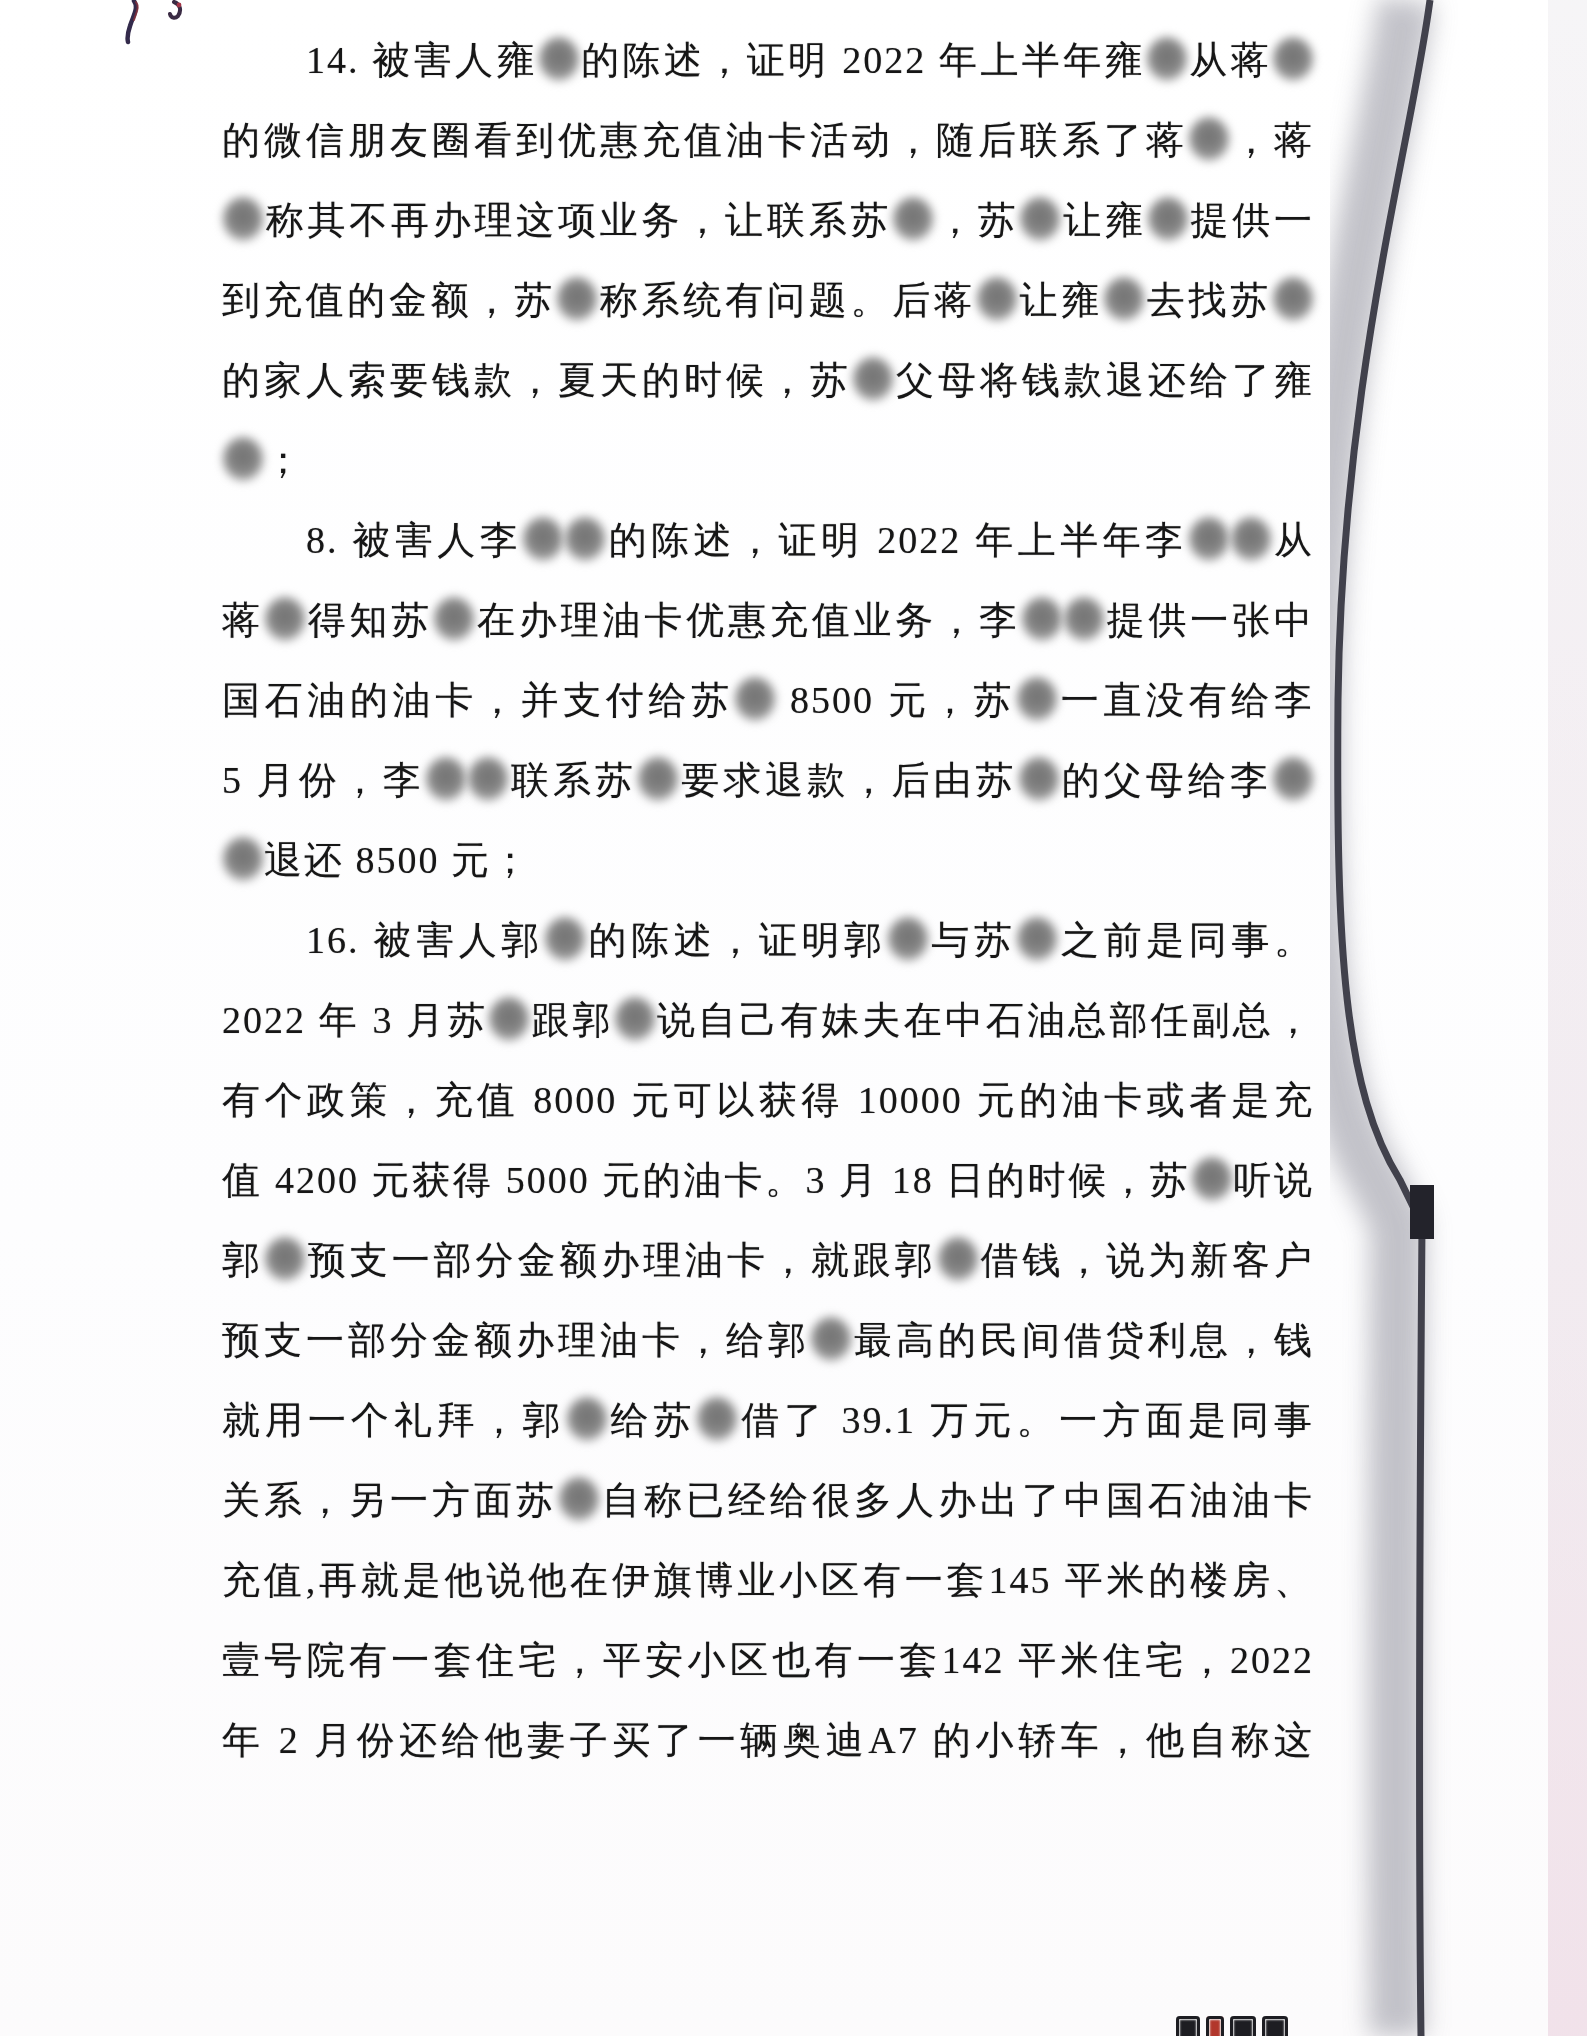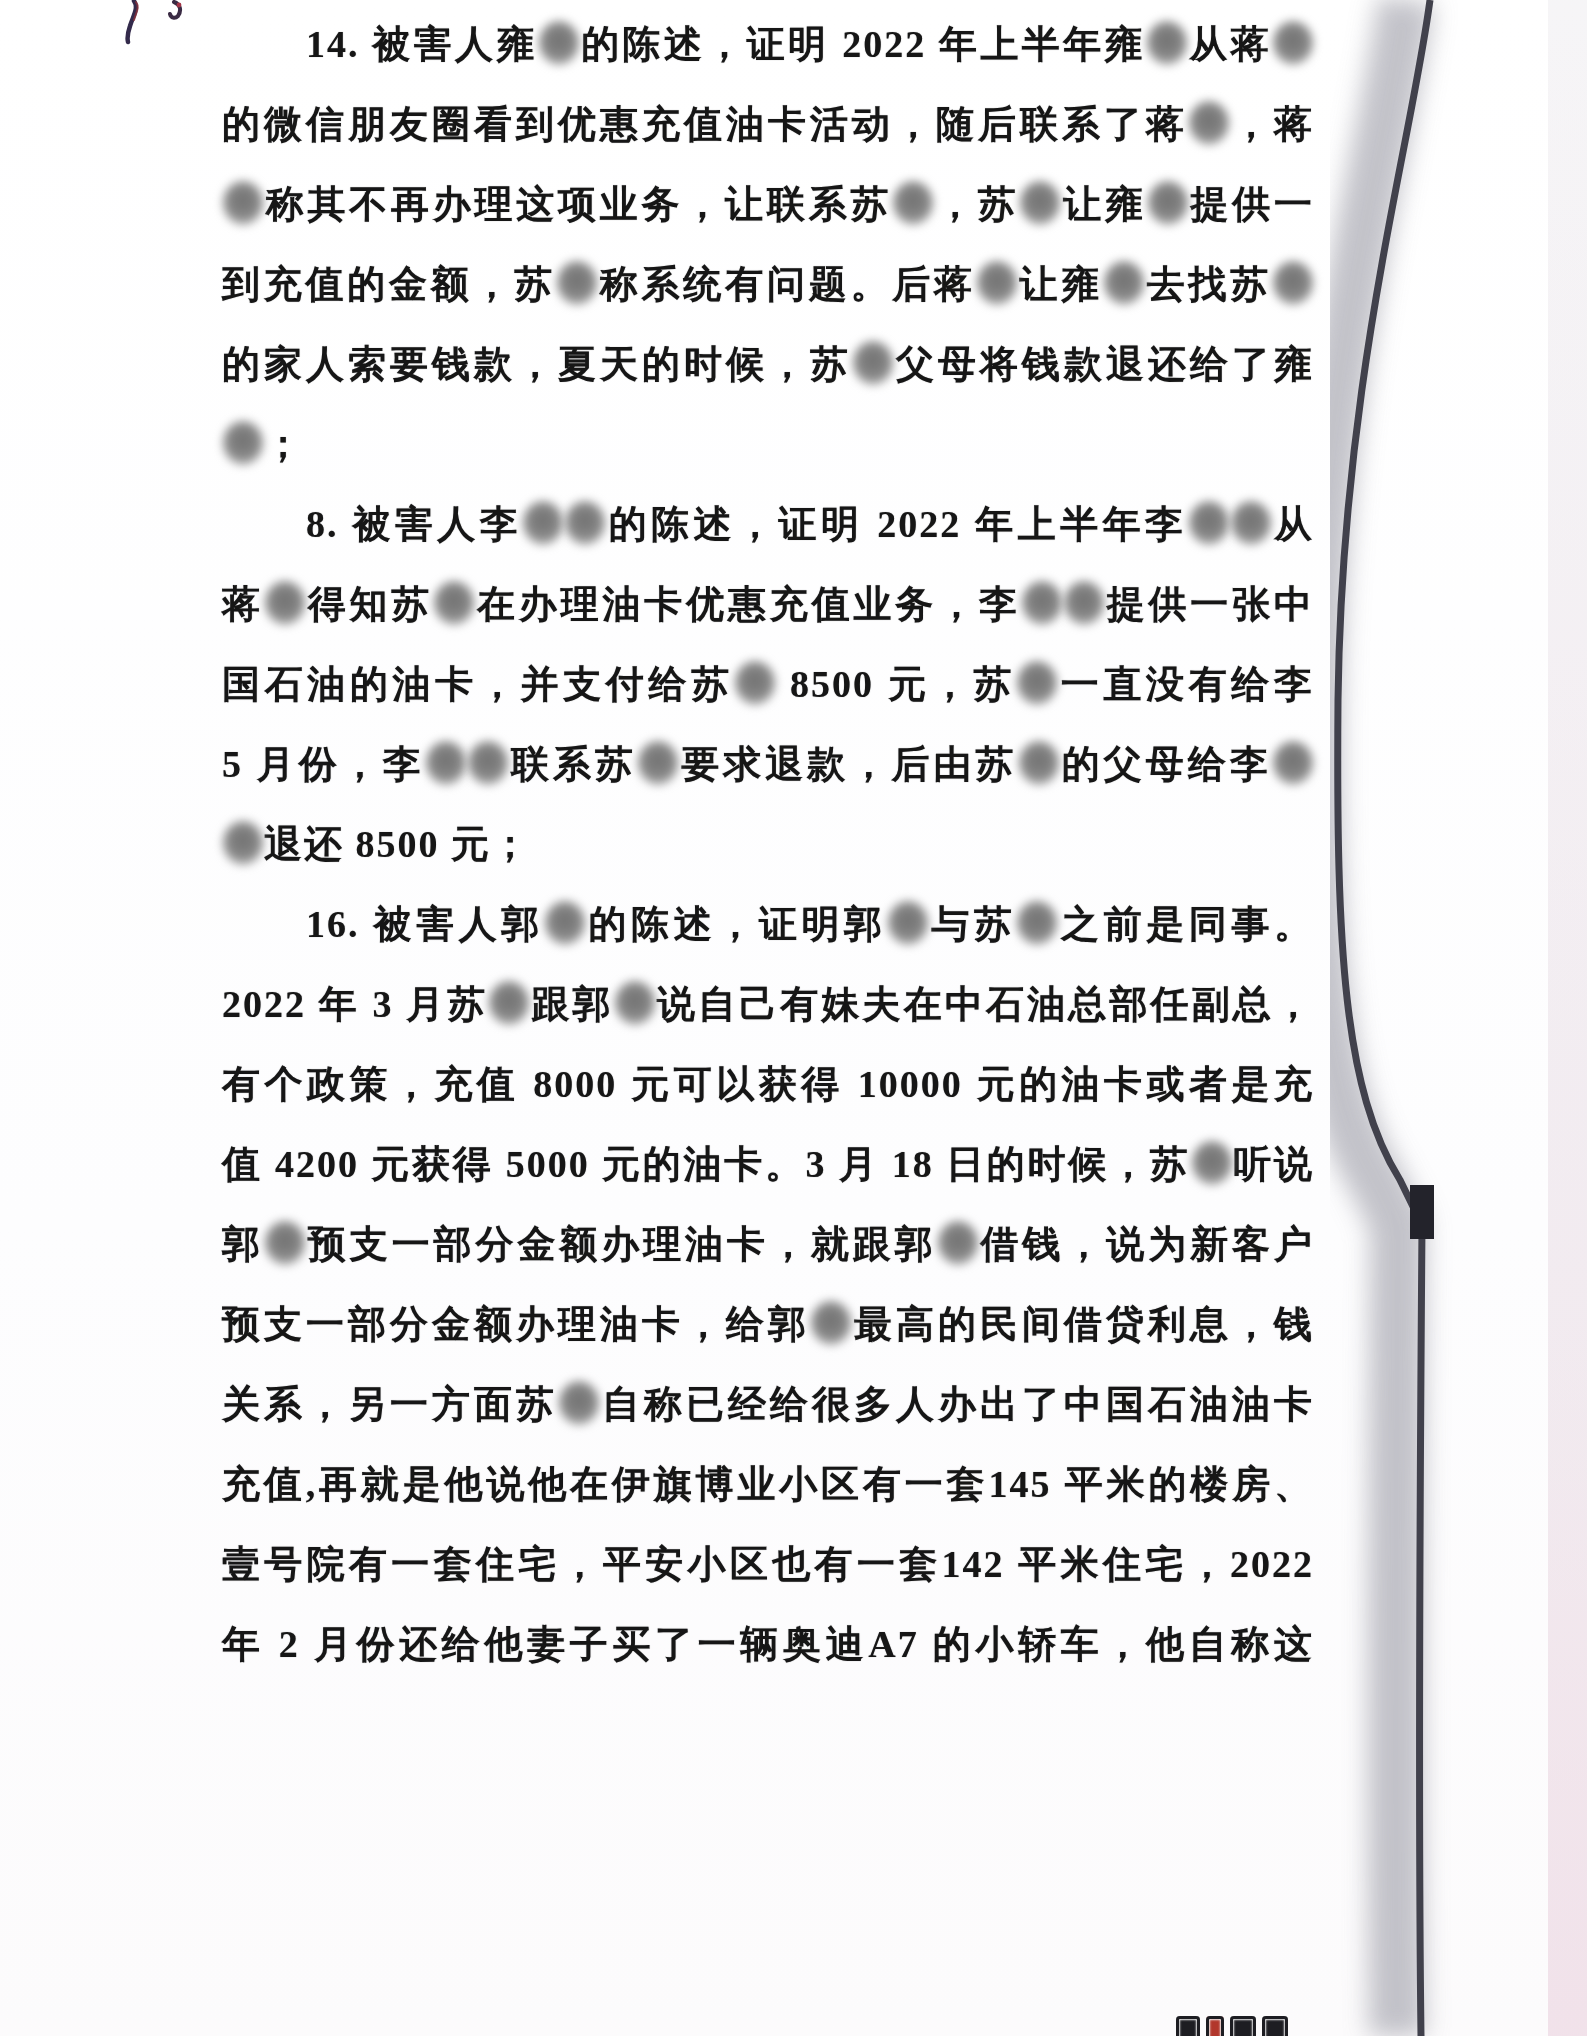--- a/index.html
+++ b/index.html
@@ -7,23 +7,22 @@
     width:1587px;height:2036px;overflow:hidden;
     background:#ffffff;
     font-family:"Liberation Serif","DejaVu Serif",serif;
   }
   .page{
     position:relative;width:1587px;height:2036px;
     background:linear-gradient(180deg,#ffffff 0%,#fdfdfe 60%,#fcfbfc 100%);
   }
   
   .doc{
-    position:absolute;left:222px;top:4px;width:1092px;
+    position:absolute;left:222px;top:20px;width:1092px;
     color:#161616;
-    font-weight:bold;
   }
   .line{
     height:80px;line-height:80px;font-size:38px;letter-spacing:2px;
     text-shadow:0 0 1px rgba(25,25,25,.45);
   }
   .line.fill{text-align:justify;text-align-last:justify;}
   .line.indent{text-indent:84px;}
   .blob{
     display:inline-block;width:40px;height:44px;margin:0 1px;
     border-radius:50%;
@@ -79,20 +78,21 @@
         <div class="line fill"><span>5 月份，李</span><span class="blob"></span><span class="blob"></span><span>联系苏</span><span class="blob"></span><span>要求退款，后由苏</span><span class="blob"></span><span>的父母给李</span><span class="blob"></span></div>
         <div class="line"><span class="blob"></span><span>退还 8500 元；</span></div>
       </div>
       <div class="para">
         <div class="line fill indent"><span>16. 被害人郭</span><span class="blob"></span><span>的陈述，证明郭</span><span class="blob"></span><span>与苏</span><span class="blob"></span><span>之前是同事。</span></div>
         <div class="line fill"><span>2022 年 3 月苏</span><span class="blob"></span><span>跟郭</span><span class="blob"></span><span>说自己有妹夫在中石油总部任副总，</span></div>
         <div class="line fill"><span>有个政策，充值 8000 元可以获得 10000 元的油卡或者是充</span></div>
         <div class="line fill"><span>值 4200 元获得 5000 元的油卡。3 月 18 日的时候，苏</span><span class="blob"></span><span>听说</span></div>
         <div class="line fill"><span>郭</span><span class="blob"></span><span>预支一部分金额办理油卡，就跟郭</span><span class="blob"></span><span>借钱，说为新客户</span></div>
         <div class="line fill"><span>预支一部分金额办理油卡，给郭</span><span class="blob"></span><span>最高的民间借贷利息，钱</span></div>
+        <div class="line fill"><span>就用一个礼拜，郭</span><span class="blob"></span><span>给苏</span><span class="blob"></span><span>借了 39.1 万元。一方面是同事</span></div>
         <div class="line fill"><span>关系，另一方面苏</span><span class="blob"></span><span>自称已经给很多人办出了中国石油油卡</span></div>
         <div class="line fill"><span>充值,再就是他说他在伊旗博业小区有一套145 平米的楼房、</span></div>
         <div class="line fill"><span>壹号院有一套住宅，平安小区也有一套142 平米住宅，2022</span></div>
         <div class="line fill"><span>年 2 月份还给他妻子买了一辆奥迪A7 的小轿车，他自称这</span></div>
       </div>
     </div>
 
   <svg class="gutter" width="257" height="2036" viewBox="0 0 257 2036">
     <defs>
       <filter id="blr" x="-60%" y="-5%" width="220%" height="110%">

